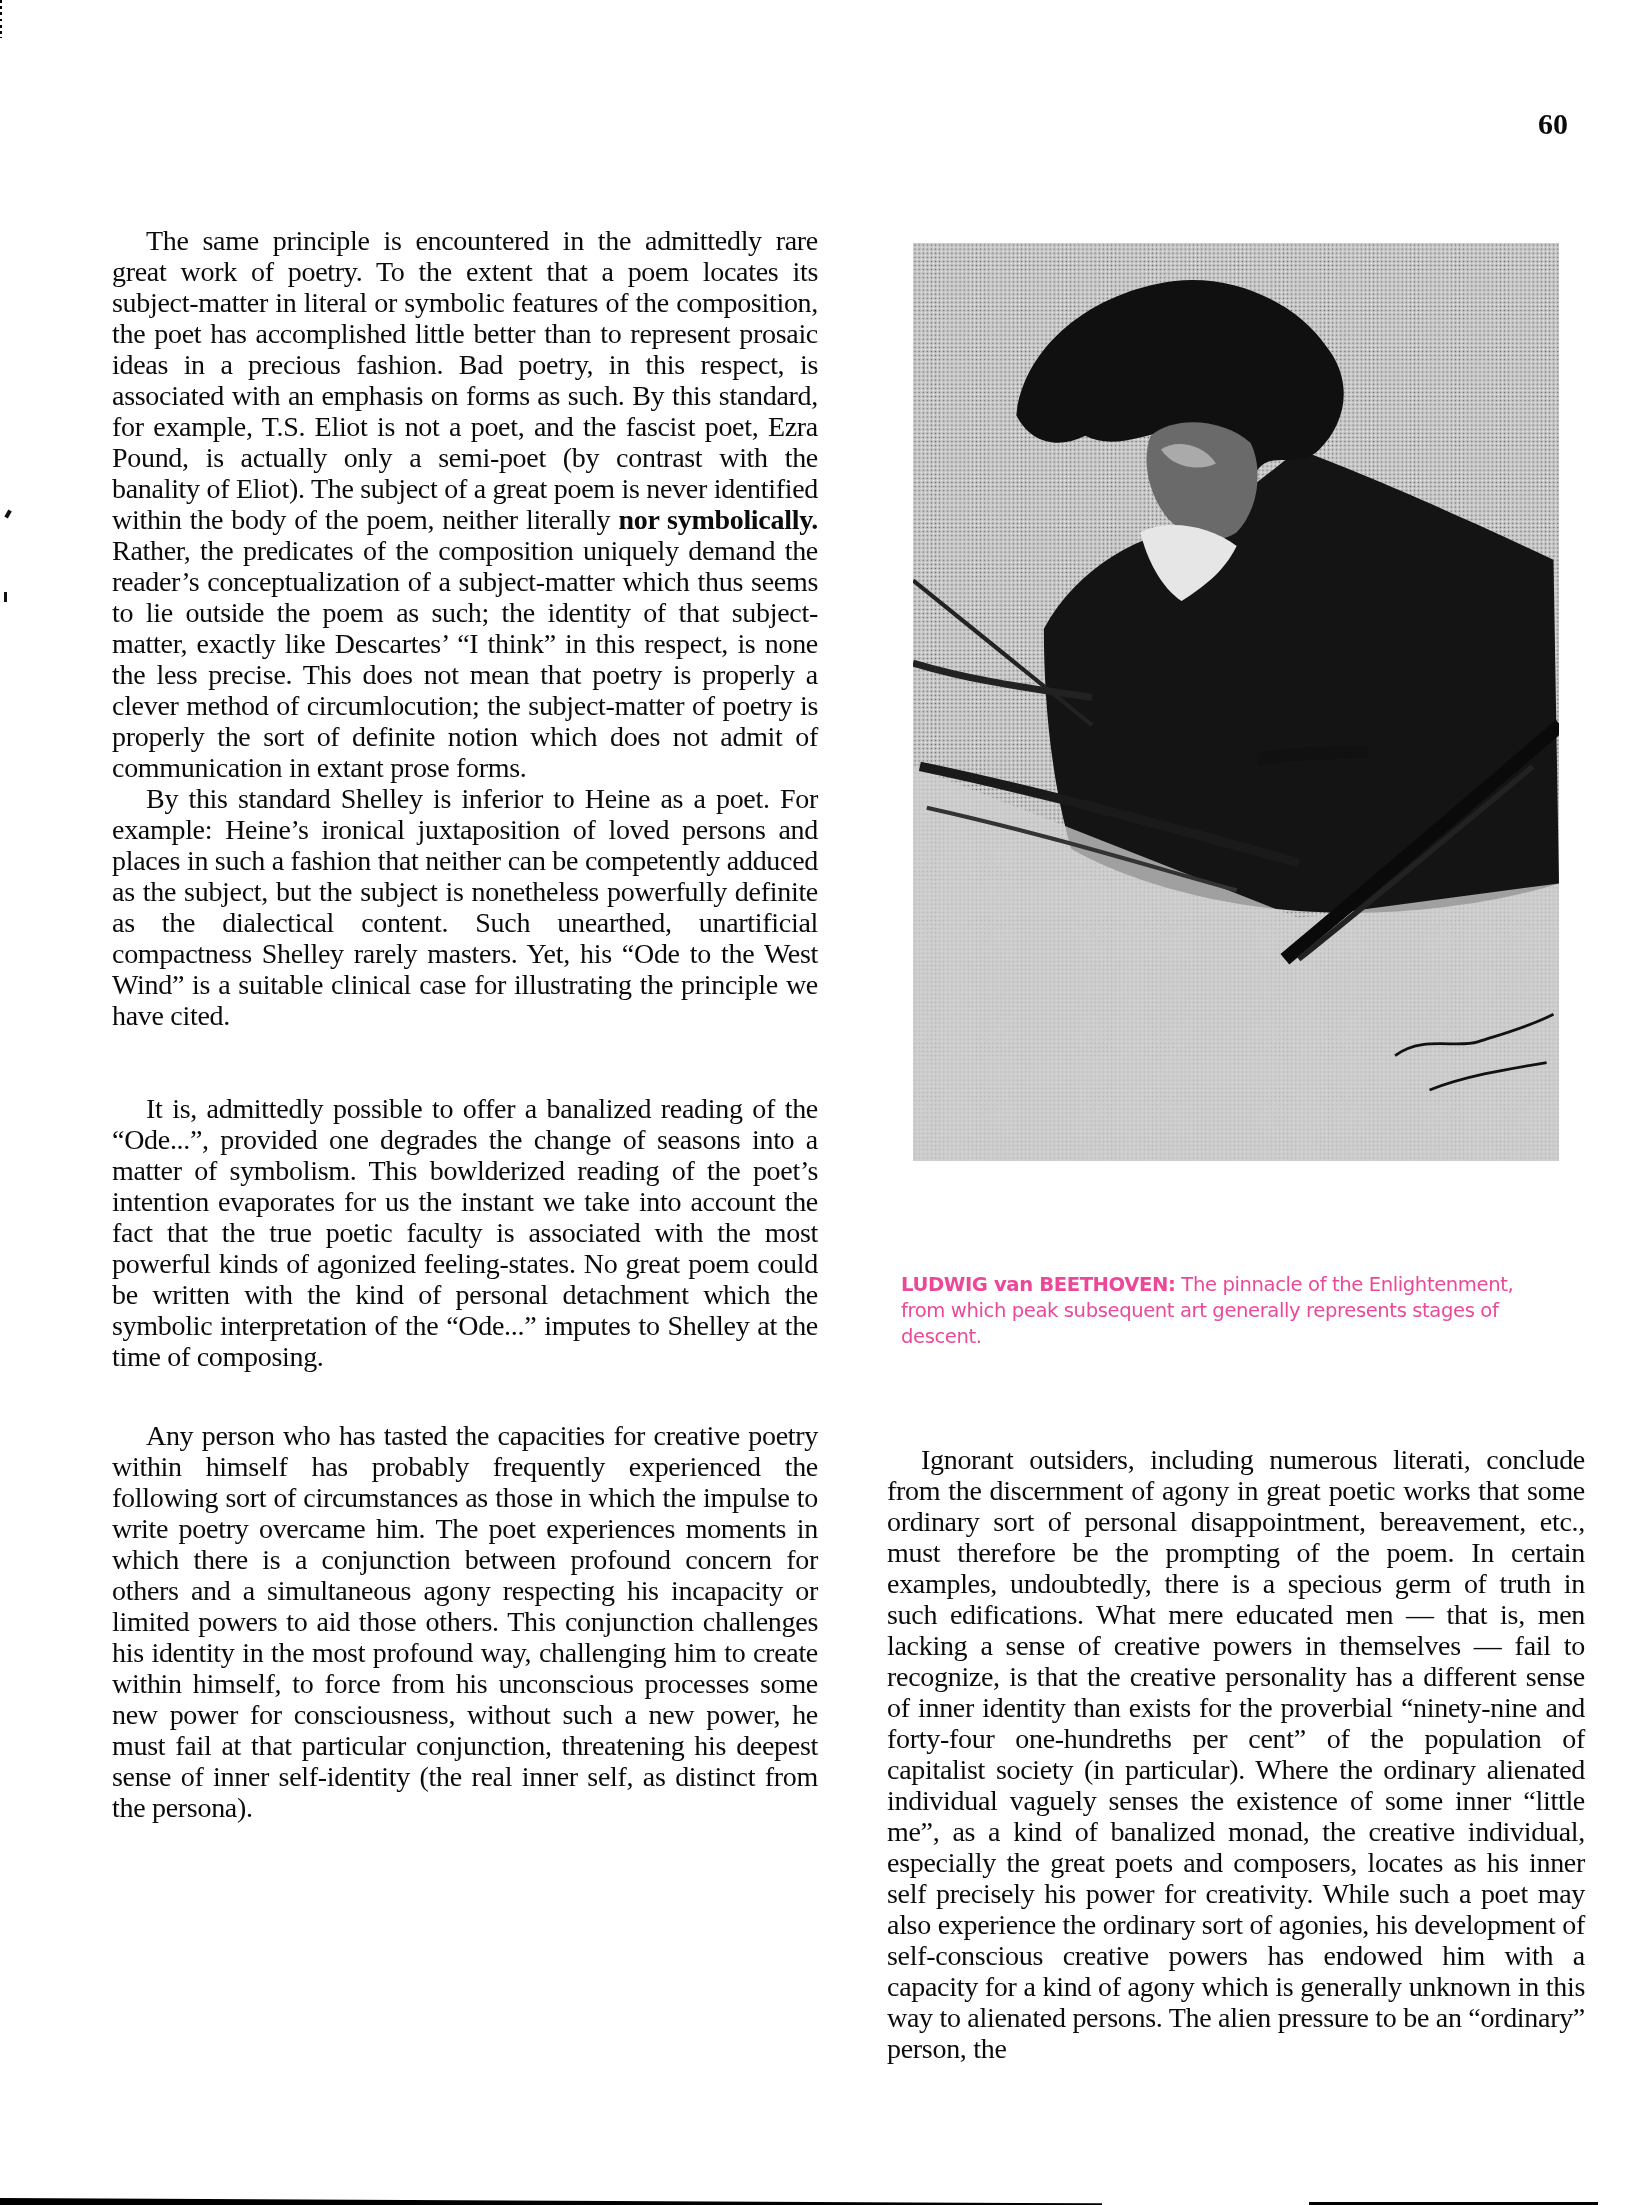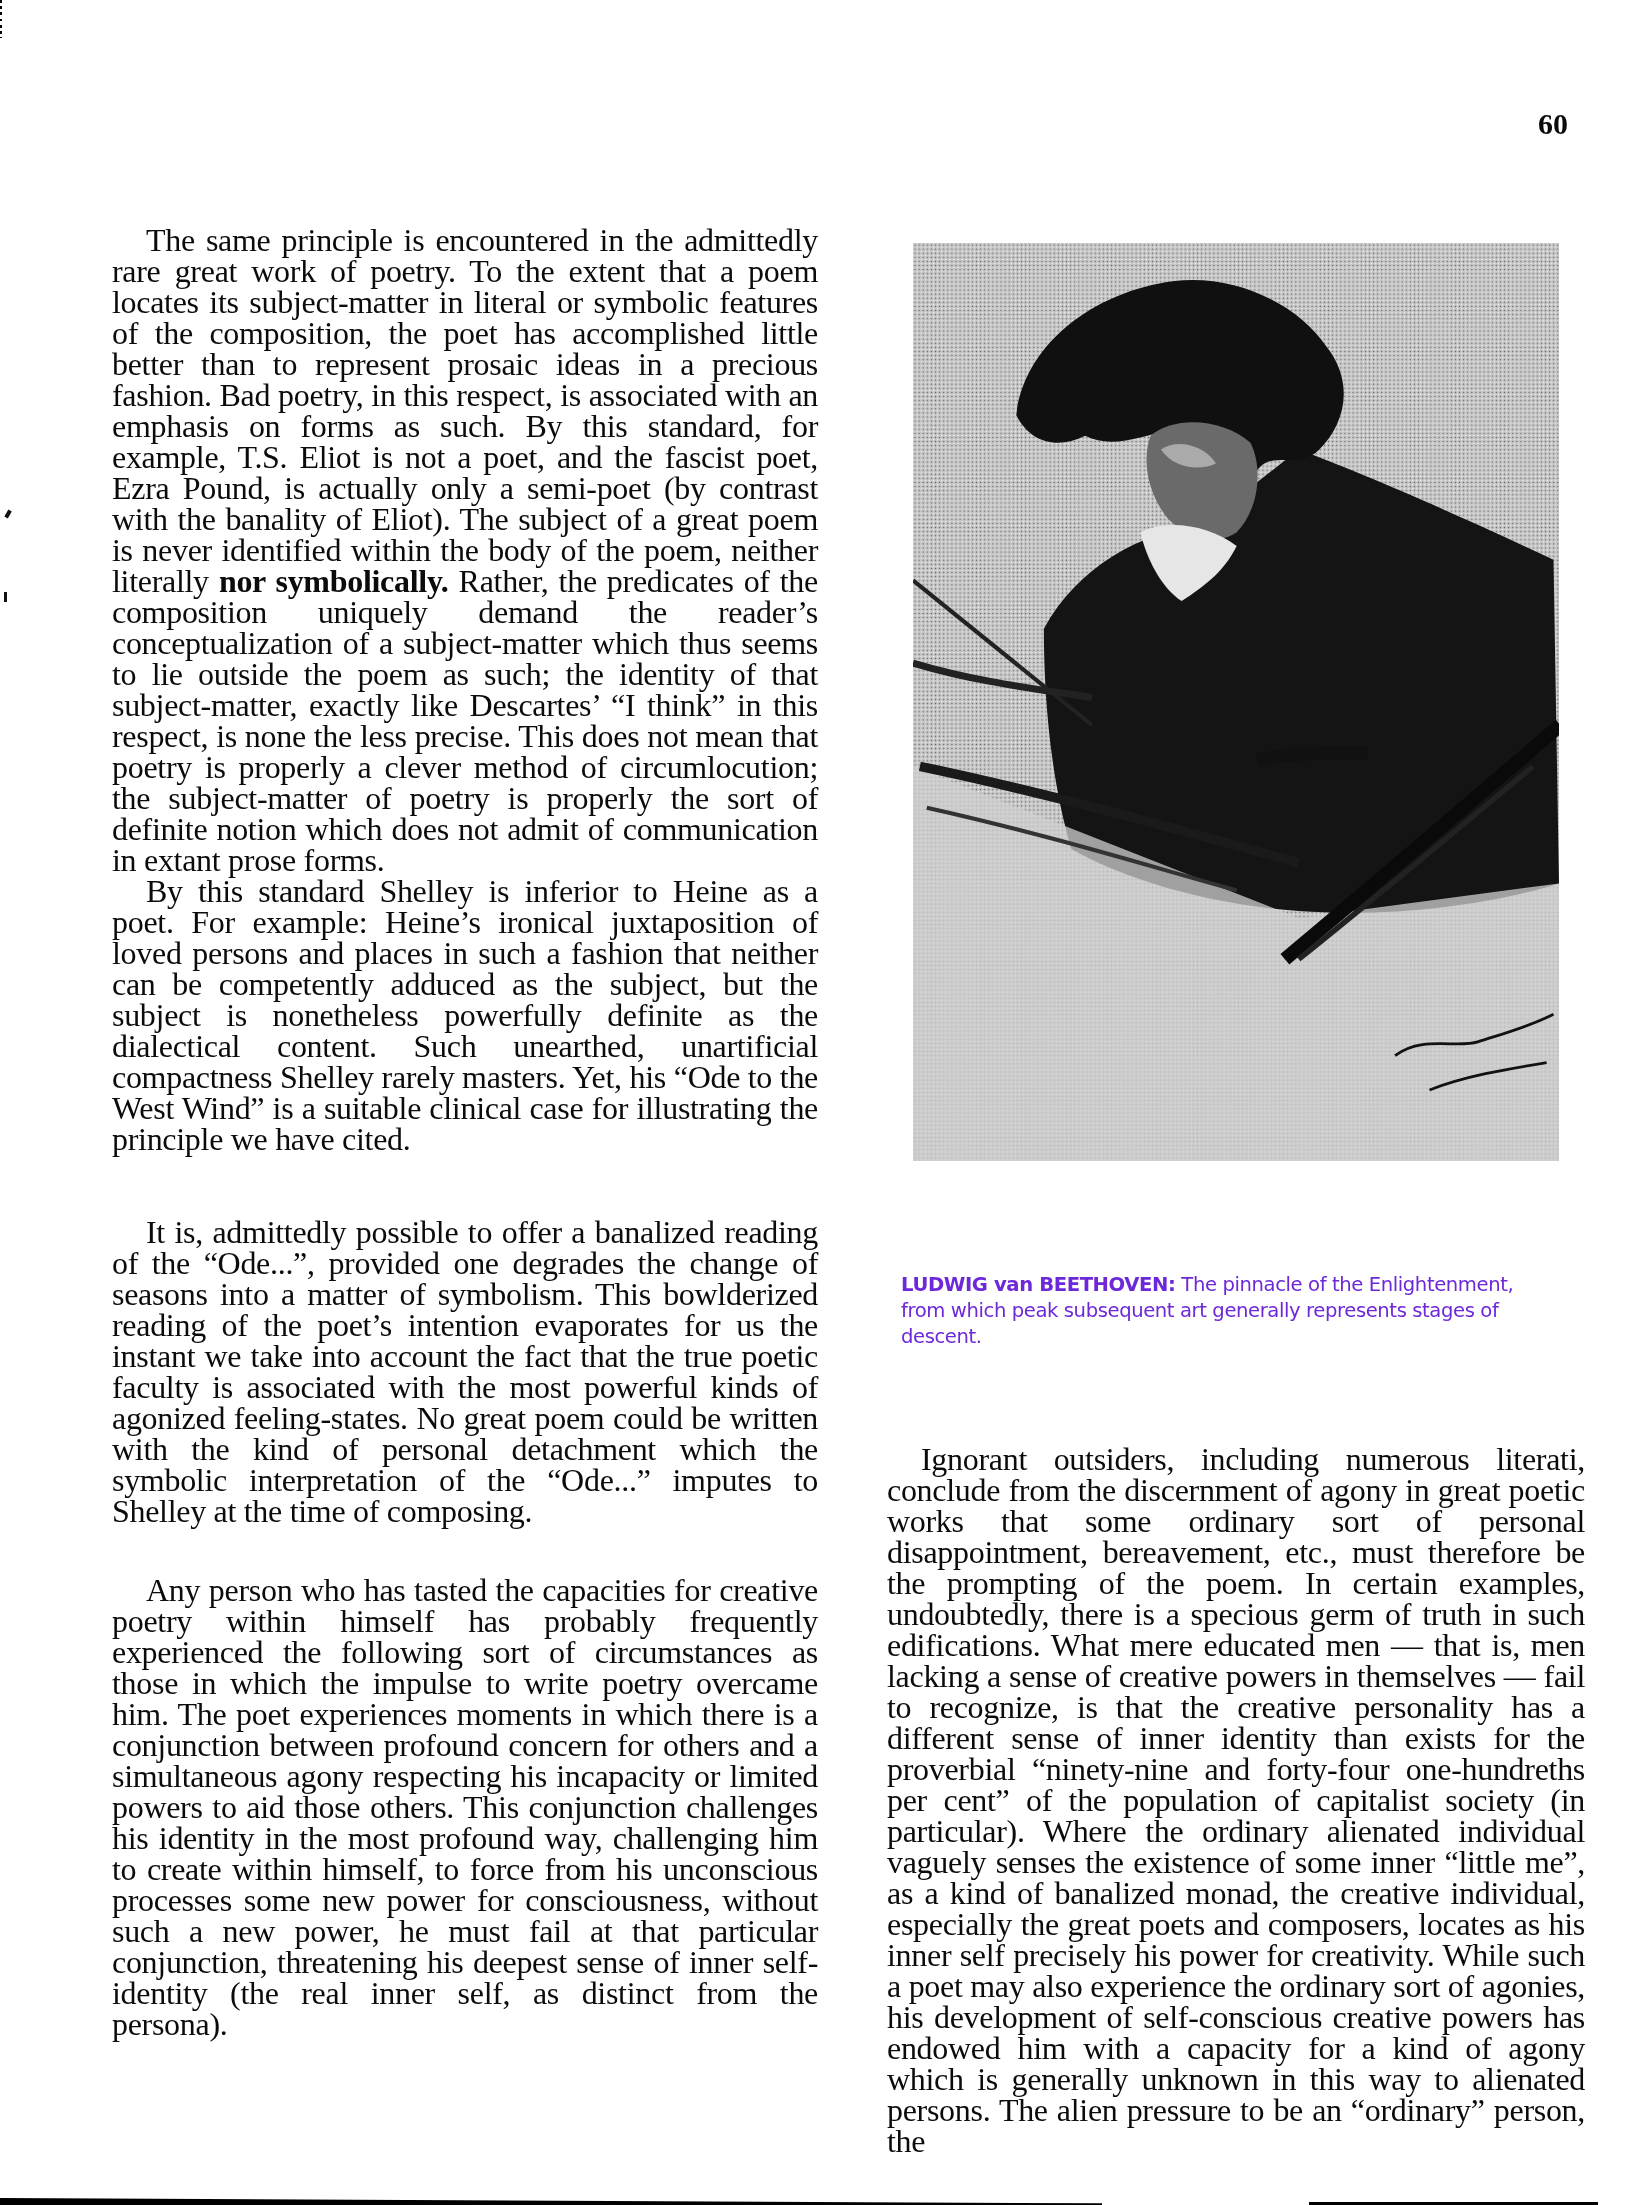--- a/index.html
+++ b/index.html
@@ -5,21 +5,21 @@
     html, body { margin: 0; padding: 0; background: #ffffff; }
     body {
       width: 1649px; height: 2205px; position: relative; overflow: hidden;
       font-family: "Liberation Serif", "DejaVu Serif", serif; color: #0b0b0b;
     }
     .page-number {
       position: absolute; left: 1538px; top: 107px;
       font-size: 30px; font-weight: bold;
     }
     .column {
-      position: absolute; font-size: 32px; line-height: 31px;
+      position: absolute; font-size: 28px; line-height: 31px;
       text-align: justify; letter-spacing: -0.3px;
     }
     .col-left { left: 112px; top: 225px; width: 706px; }
     .col-right { left: 887px; top: 1444px; width: 698px; }
     .column p { margin: 0; text-indent: 34px; }
     .col-left p.p1 { margin-bottom: 0; }
     .col-left p.p2 { }
     .col-left p.p3 { margin-top: 62px; }
     .col-left p.p4 { margin-top: 48px; }
     .bold { font-weight: bold; }
@@ -33,21 +33,21 @@
       background-size: 4.1px 4.1px, 4.1px 4.1px;
       background-position: 0 0, 2.1px 2.1px;
       overflow: hidden;
     }
     .figure svg { position: absolute; left: 0; top: 0; width: 100%; height: 100%; }
 
     .caption {
       position: absolute; left: 901px; top: 1272px; width: 661px;
       font-family: "DejaVu Sans", "Liberation Sans", sans-serif;
       font-size: 19.6px; line-height: 26px; letter-spacing: -0.4px;
-      color: #6d28d9;
+      color: #ec4899;
     }
     .caption .caption-title { font-weight: bold; }
 
     .margin-mark { position: absolute; background: #111; }
     .bottom-edge {
       position: absolute; left: 0; top: 2198px; width: 1102px; height: 7.6px;
       background: linear-gradient(180deg, #000 0%, #000 100%);
       clip-path: polygon(0 0, 100% 70%, 100% 100%, 0 100%);
     }
     .bottom-edge-2 {

